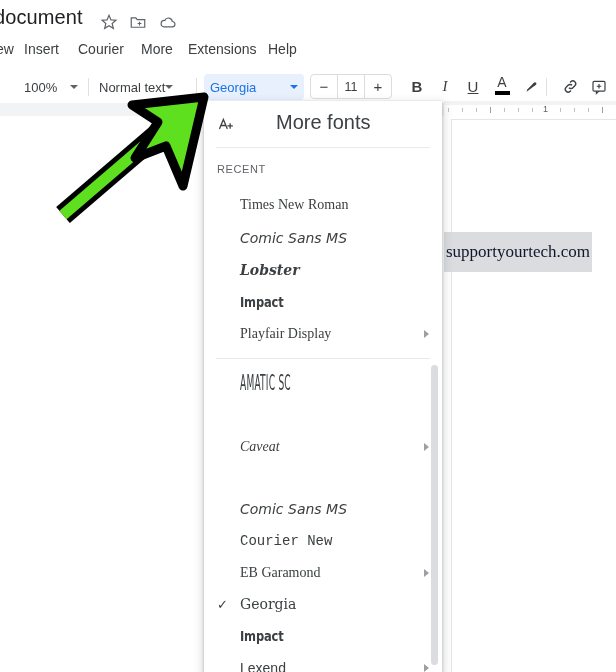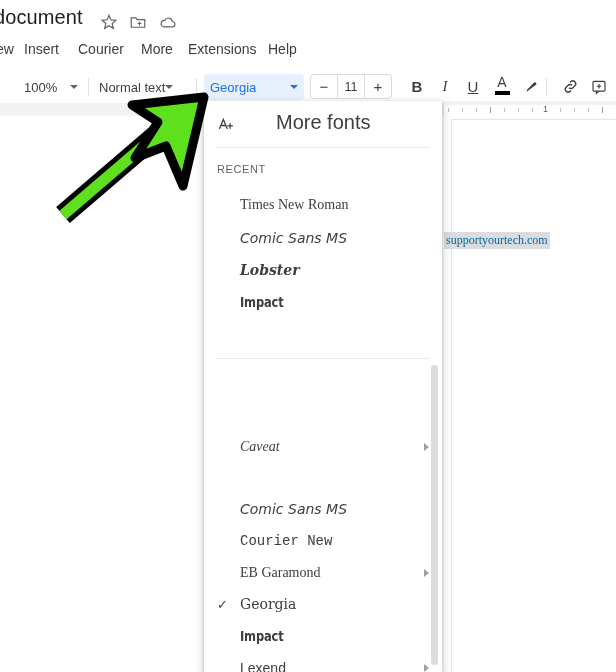--- a/index.html
+++ b/index.html
@@ -89,22 +89,22 @@
   .ruler .tick{position:absolute;top:3px;width:1px;height:4px;background:#bdc1c6;}
   .ruler .tickmaj{position:absolute;top:2px;width:1px;height:6px;background:#9aa0a6;}
   .ruler .num{position:absolute;top:-1px;font-size:9px;color:#5f6368;}
   .ruler-top{position:absolute;left:444px;top:101px;width:172px;height:4px;background:#f1f3f4;}
 
   
   .page{position:absolute;left:452px;top:120px;width:164px;height:552px;background:#fff;
         box-shadow:0 0 0 1px #e6e6e6;}
   .sel-text{
     position:absolute;left:-8px;top:112px;
-    font-family:"Liberation Serif", serif;font-size:12px;color:#0369a1;
-    background:#dadce0;white-space:nowrap;padding:1px 2px;
+    font-family:"Liberation Serif", serif;font-size:17px;color:#0f172a;
+    background:#dadce0;white-space:nowrap;padding:10px 2px;
   }
 
   
   .menu{
     position:absolute;left:204px;top:101px;width:238px;height:571px;
     background:#fff;
     box-shadow:0 1px 3px rgba(60,64,67,.3),0 4px 8px 3px rgba(60,64,67,.15);
     overflow:hidden;
   }
   .row{
@@ -292,23 +292,30 @@
     </div>
     <div class="row" style="top:121px">
       <span class="lbl f-comic">Comic Sans MS</span>
     </div>
     <div class="row" style="top:153px">
       <span class="lbl f-lobster">Lobster</span>
     </div>
     <div class="row" style="top:185px">
       <span class="lbl f-impact">Impact</span>
     </div>
+    <div class="row" style="top:217px">
+      <span class="lbl f-playfair">Playfair Display</span>
+      <span class="arrow"></span>
+    </div>
 
     <div class="divider" style="top:257px"></div>
 
+    <div class="row" style="top:266px">
+      <span class="lbl f-amatic">AMATIC SC</span>
+    </div>
     <div class="row" style="top:330px">
       <span class="lbl f-caveat">Caveat</span>
       <span class="arrow"></span>
     </div>
     <div class="row" style="top:392px">
       <span class="lbl f-comic">Comic Sans MS</span>
     </div>
     <div class="row" style="top:424px">
       <span class="lbl f-courier">Courier New</span>
     </div>

